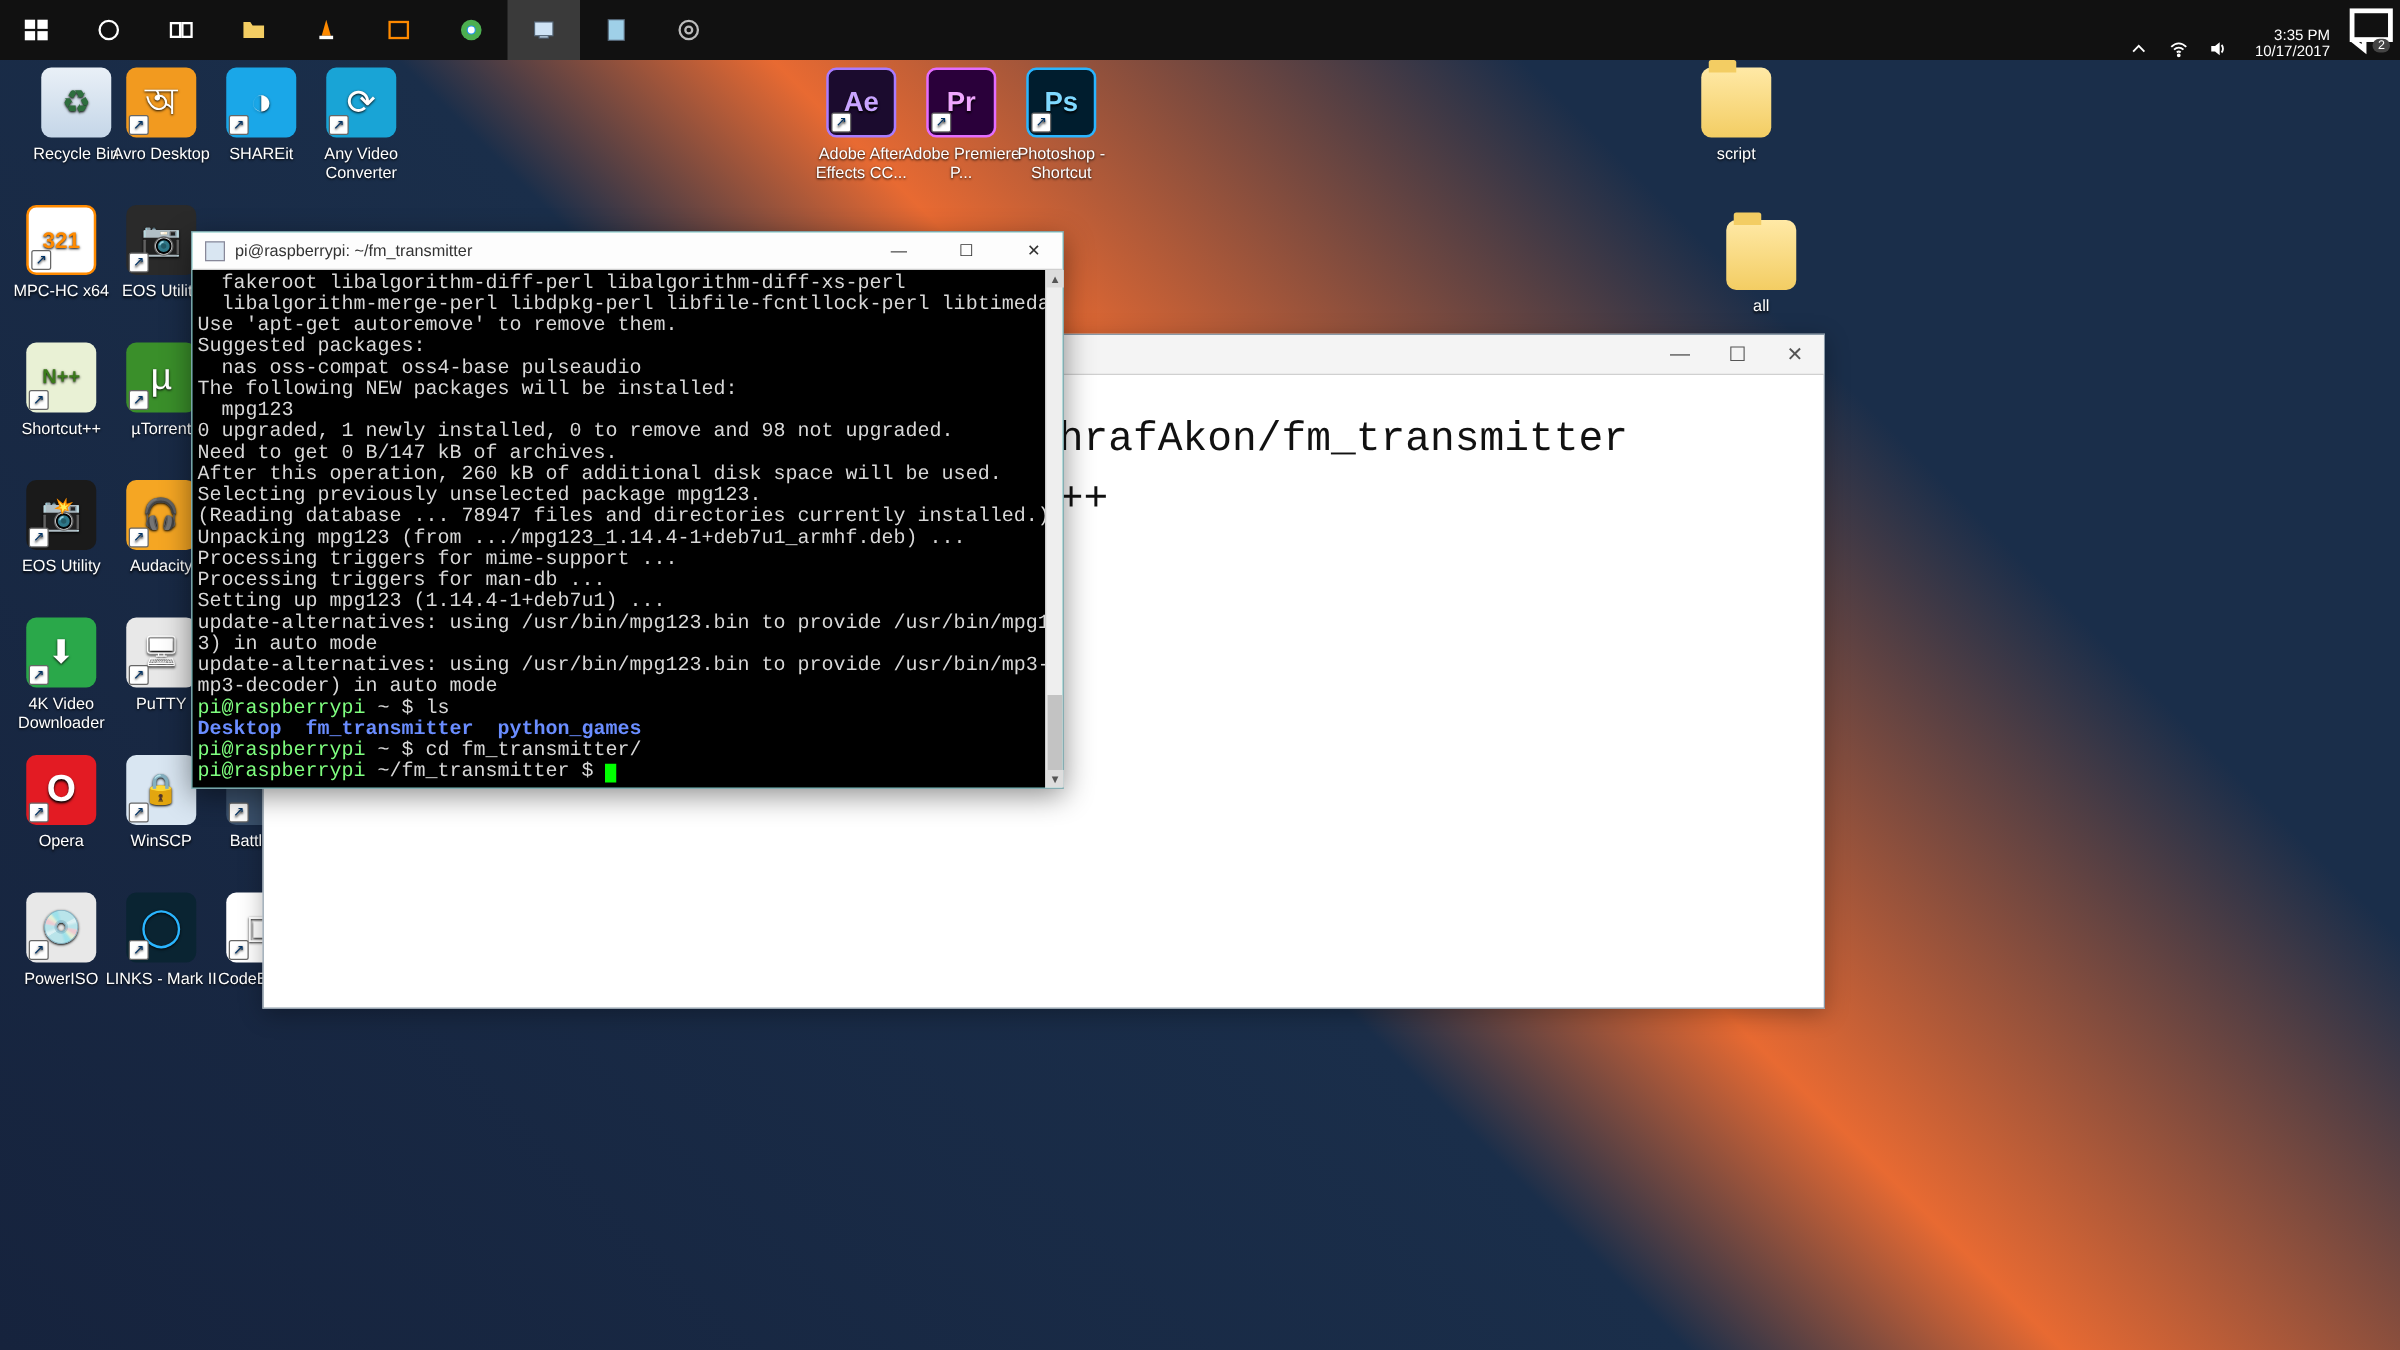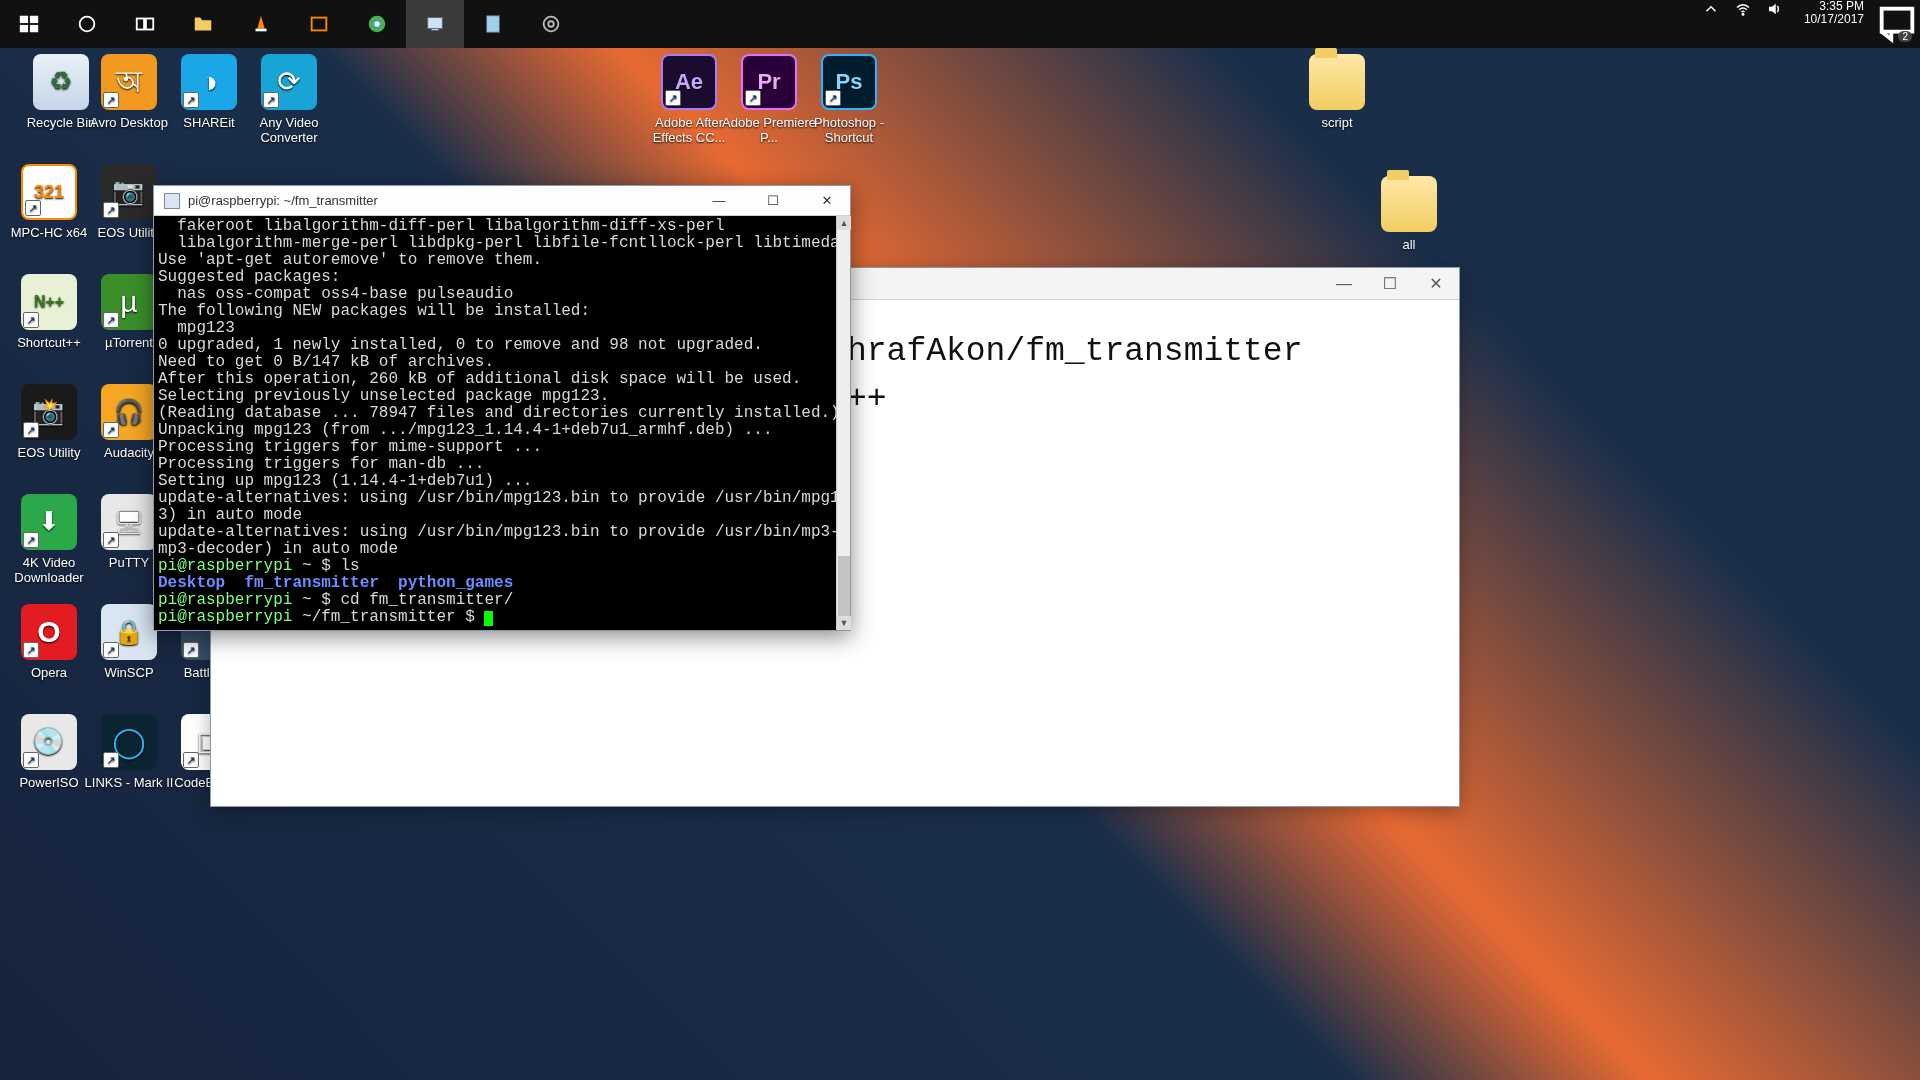--- a/index.html
+++ b/index.html
@@ -8,21 +8,21 @@
     background:
       radial-gradient(circle at 50% 50%, #f4a040 0 180px, transparent 182px),
       linear-gradient(45deg, #16233d 0%, #1a2e4a 45%, #e86a32 55%, #1a2e4a 75%);
     background-color:#16233d;
     position: relative;
   }
 
   
   .taskbar {
     position: absolute; top:0; left:0; right:0; height:48px;
-    background:#111; display:flex; align-items:flex-start; color:#fff;
+    background:#111; display:flex; align-items:flex-end; color:#fff;
     font-size:12px;
   }
   .taskbar .tb-btn {
     width:58px; height:48px; display:flex; align-items:center; justify-content:center;
     color:#fff;
   }
   .taskbar .tb-btn.active { background:#3a3a3a; }
   .taskbar .tb-btn svg { width:22px; height:22px; }
   .taskbar .spacer { flex:1; }
   .taskbar .tray { display:flex; align-items:center; gap:14px; padding:0 10px; }
@@ -254,21 +254,21 @@
         <div class="shortcut-arrow">↗</div>
       </div>
       <div>Adobe Premiere P...</div>
     </div>
     <div class="dicon" style="left: 800px; top: 6px;">
       <div class="glyph g-ps">
         <div class="shortcut-arrow">↗</div>
       </div>
       <div>Photoshop - Shortcut</div>
     </div>
-    <div class="dicon" style="left: 1288px; top: 6px;">
+    <div class="dicon" style="left: 1340px; top: 6px;">
       <div class="glyph g-folder"></div>
       <div>script</div>
     </div>
     <div class="dicon" style="left: 0px; top: 116px;">
       <div class="glyph g-mpc">
         <div class="shortcut-arrow">↗</div>
       </div>
       <div>MPC-HC x64</div>
     </div>
     <div class="dicon" style="left: 80px; top: 116px;">

